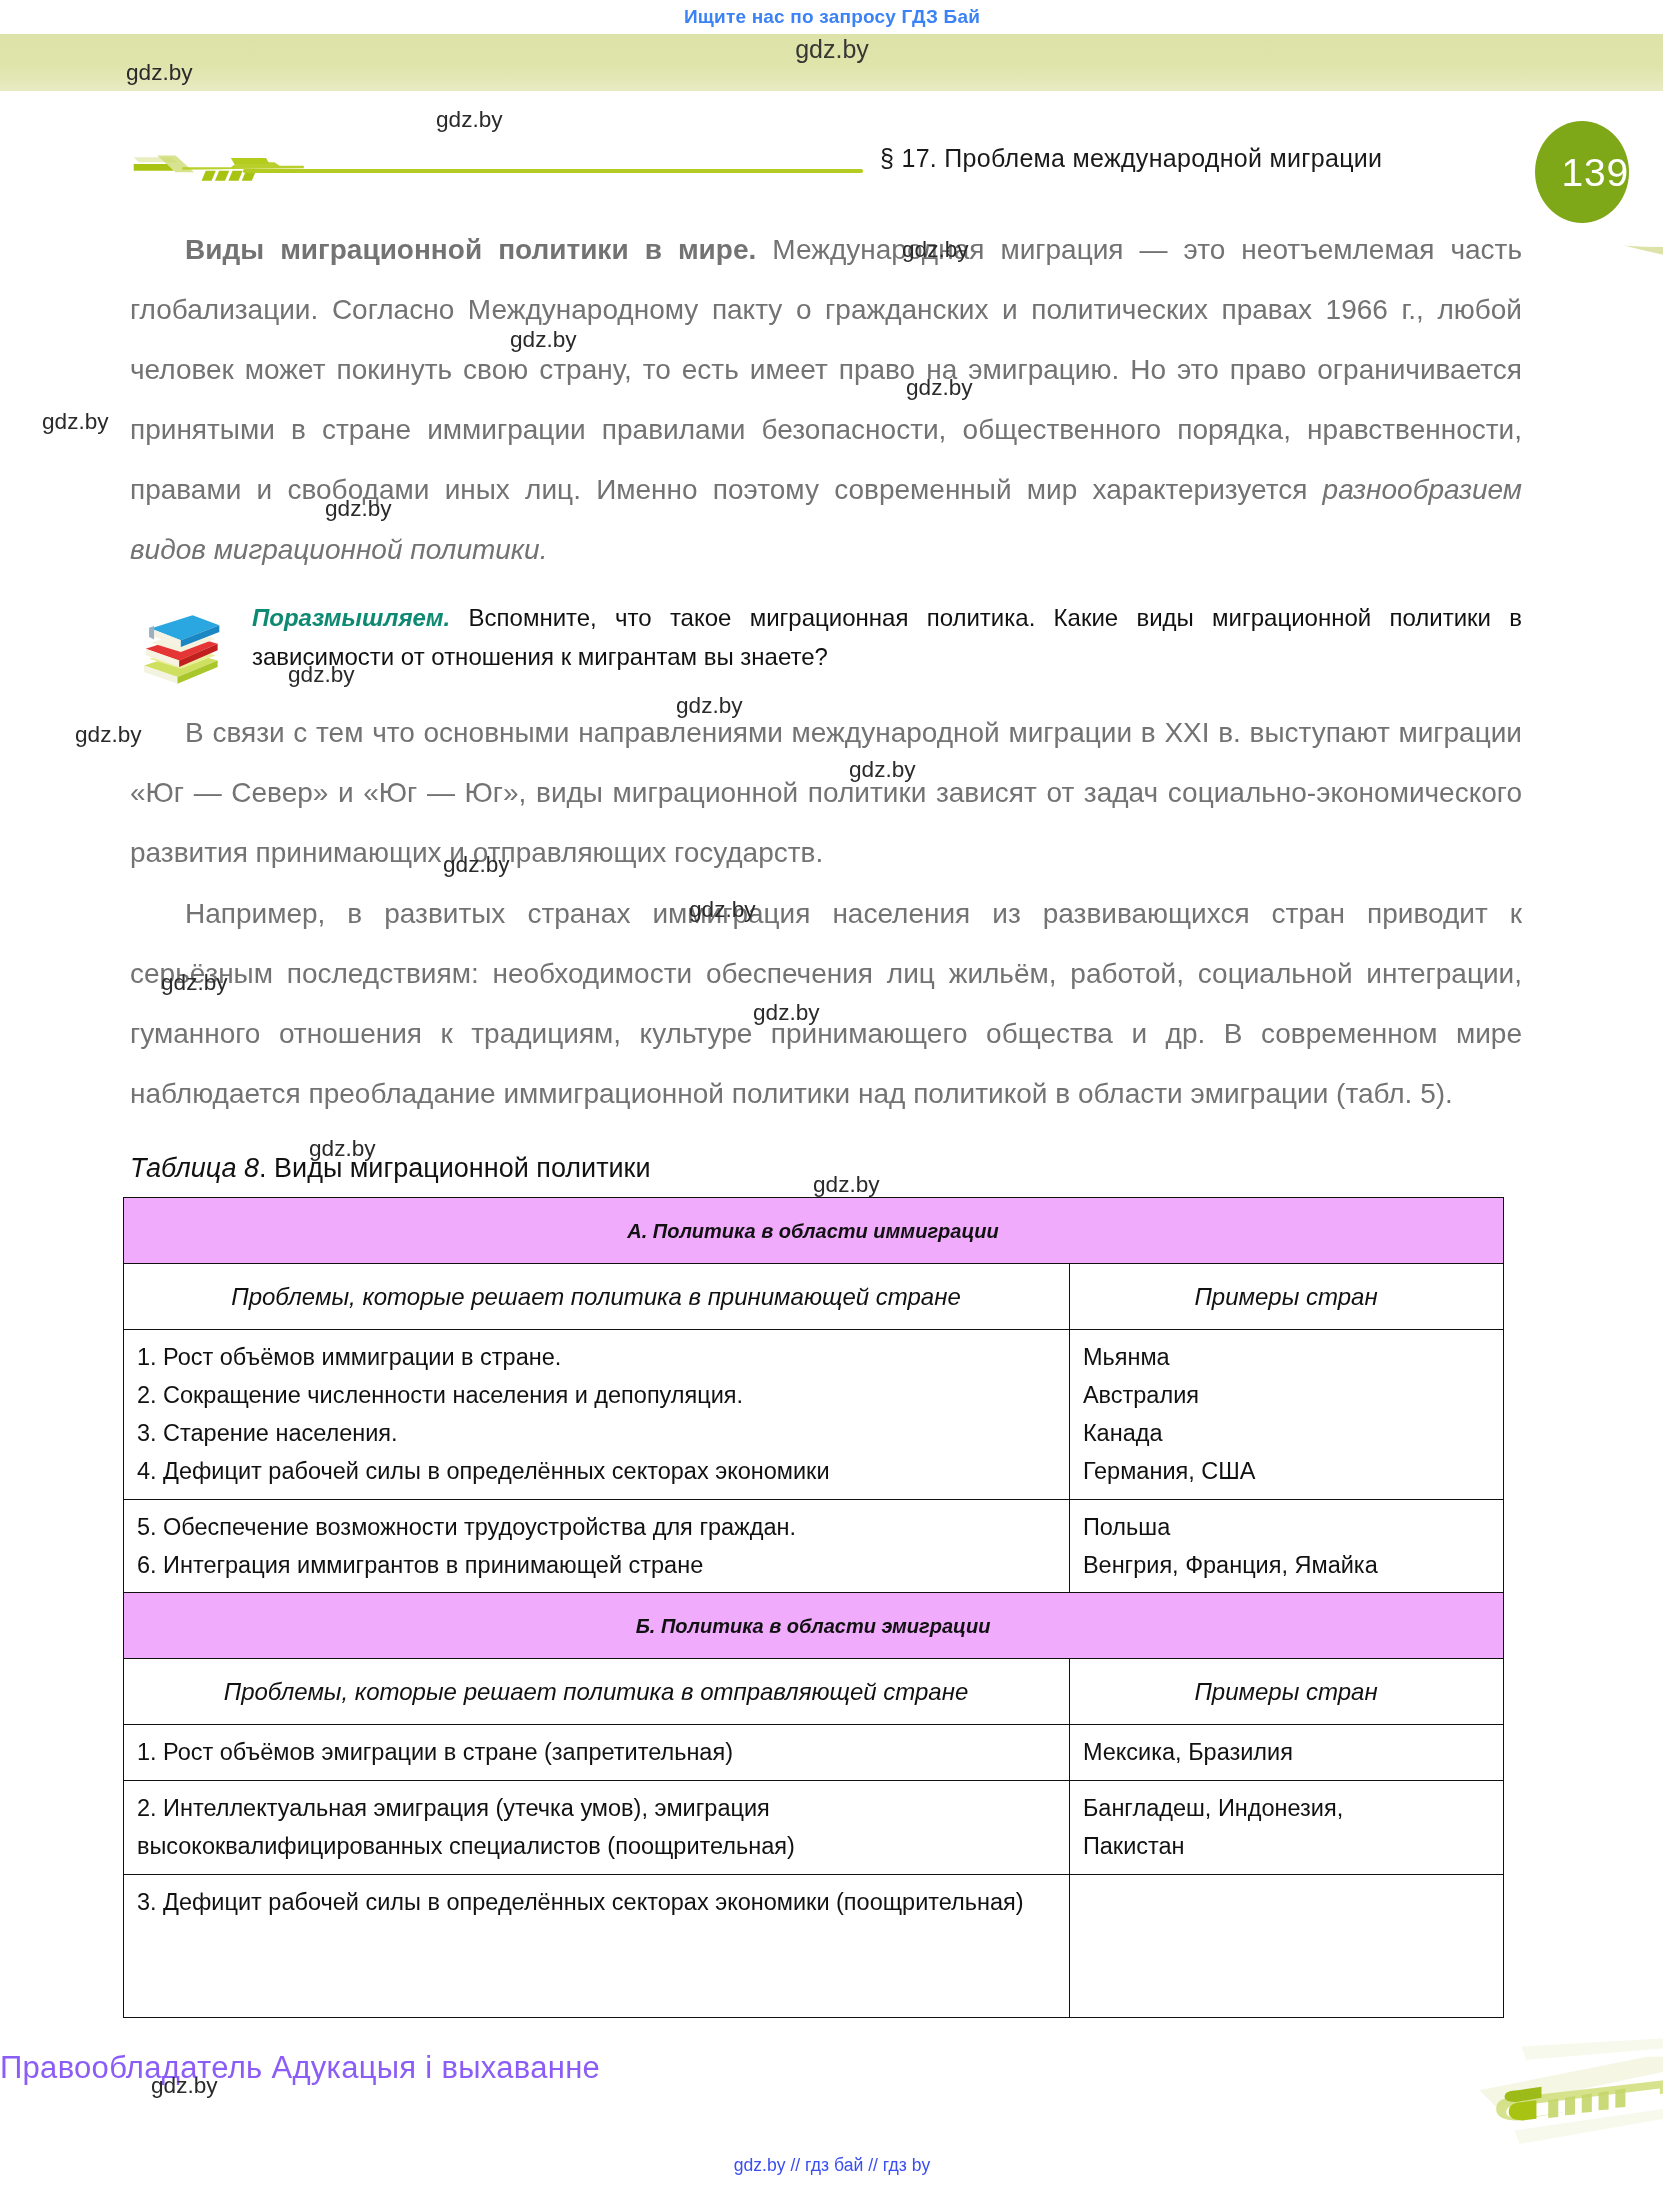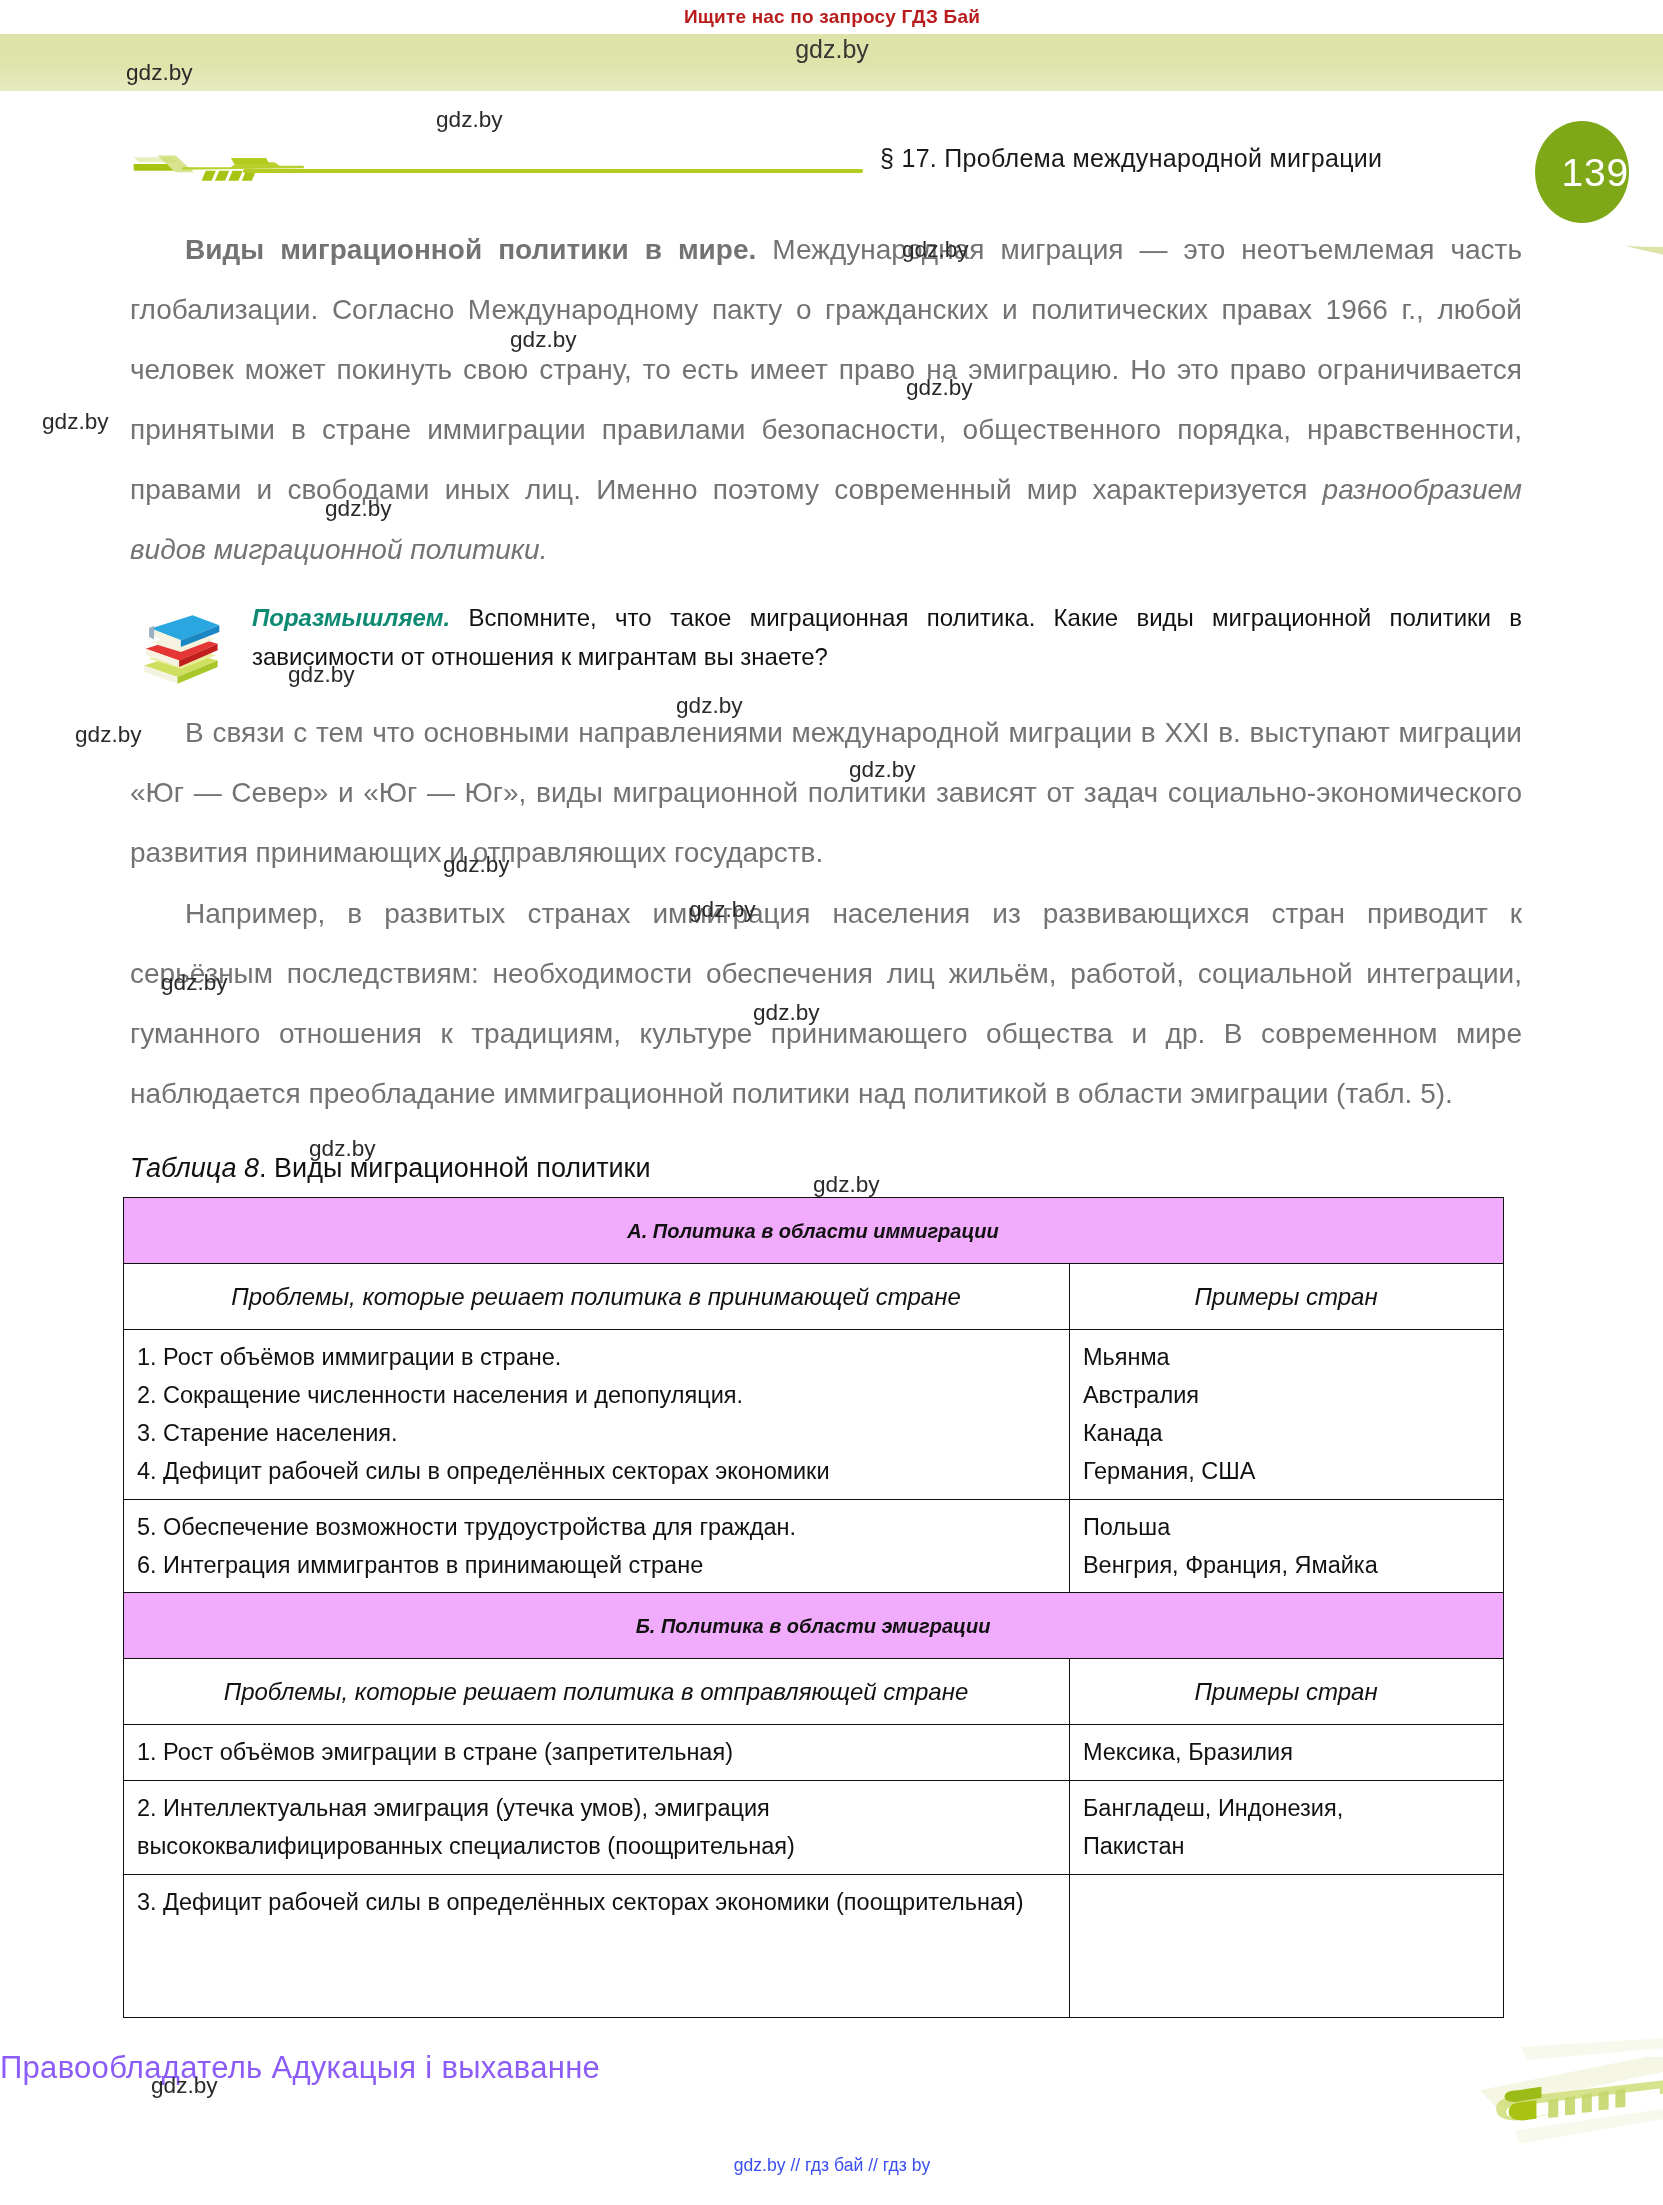--- a/index.html
+++ b/index.html
@@ -14,21 +14,21 @@
   }
 
   
   .promo-strip {
     position: absolute;
     top: 0; left: 0; width: 1664px; height: 34px;
     background: #ffffff;
     display: flex; align-items: center; justify-content: center;
   }
   .promo-text {
-    color: #b91c1c;
+    color: #3b82f6;
     font-size: 19px;
     font-weight: 600;
     letter-spacing: 0.2px;
   }
 
   
   .header-band {
     position: absolute;
     top: 34px; left: 0; width: 1664px; height: 57px;
     background: linear-gradient(180deg,#dde3a8 0%, #dfe4ab 55%, #e7ebc2 100%);

